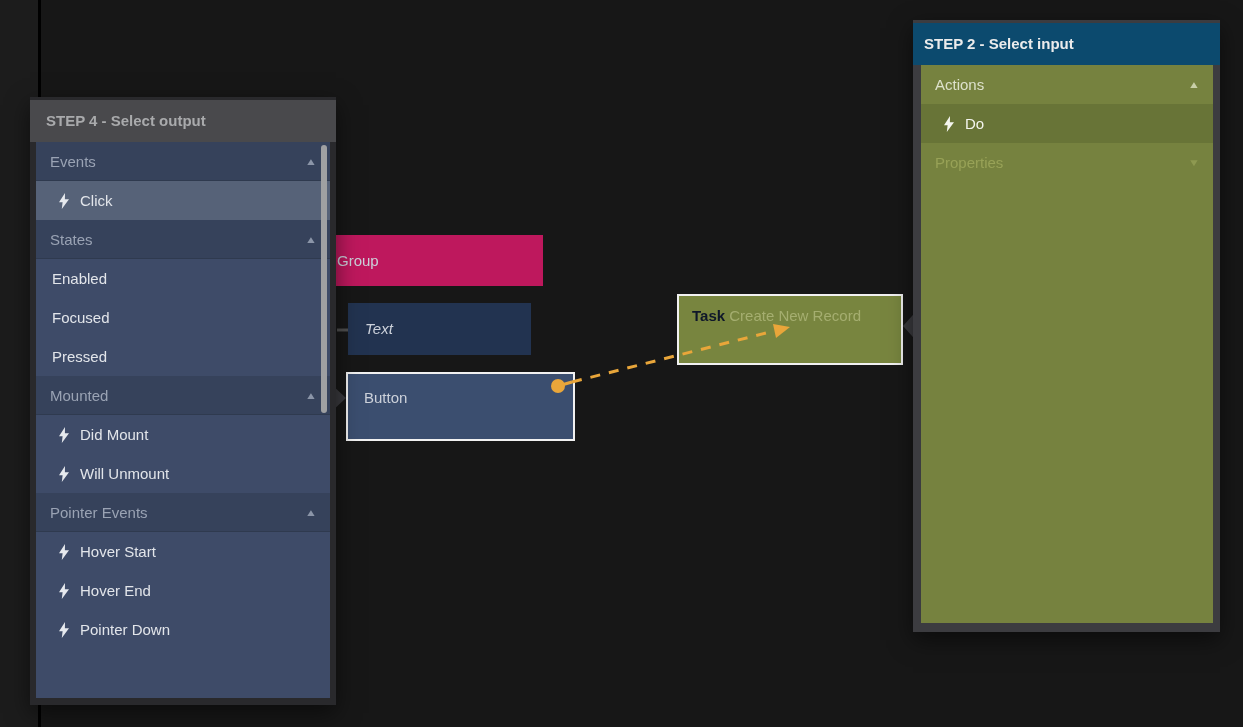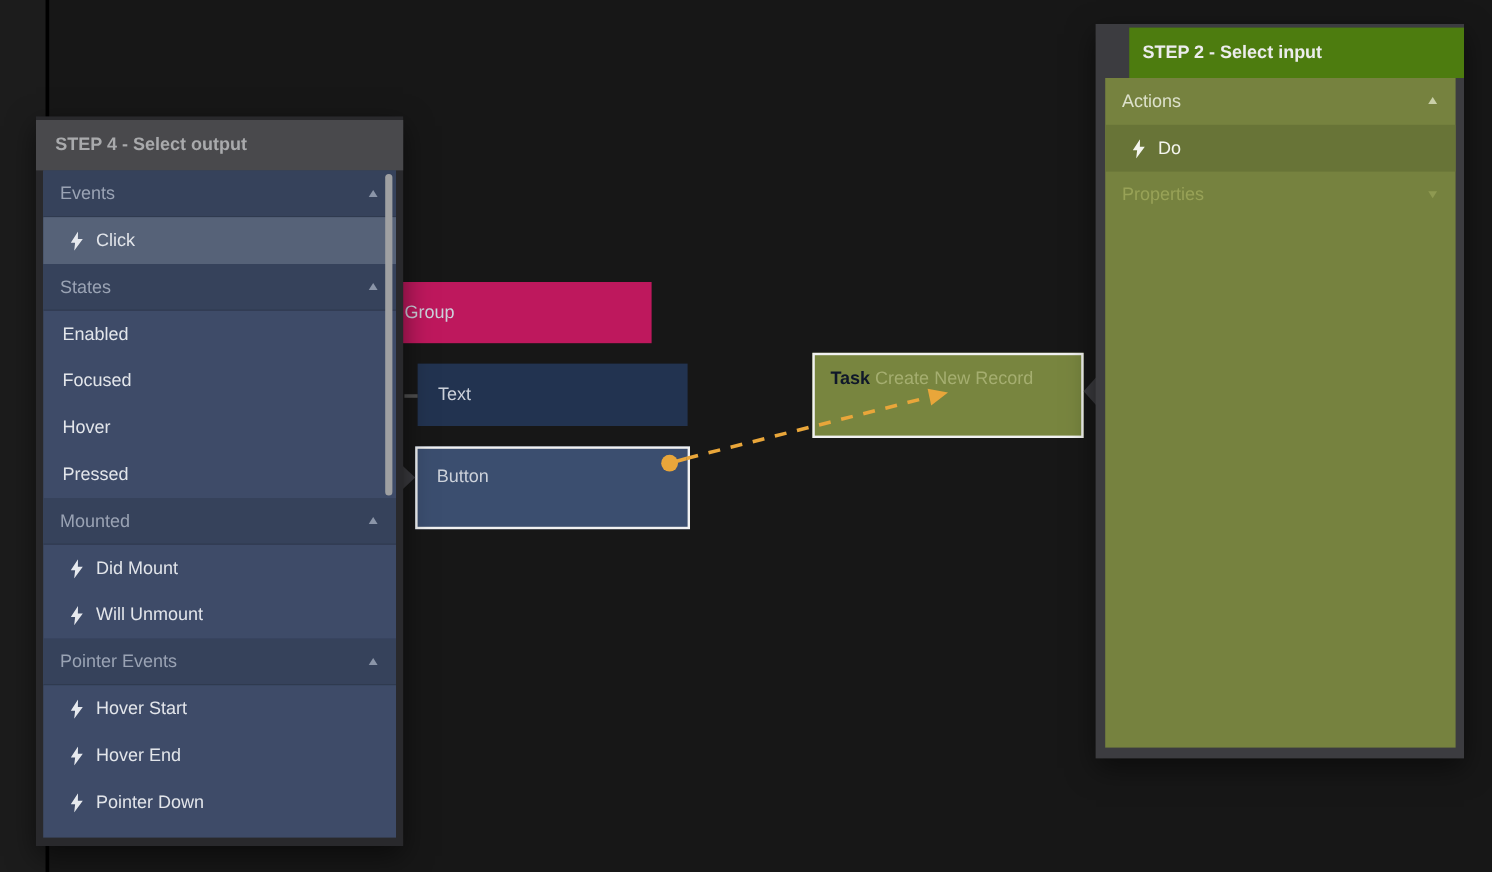--- a/index.html
+++ b/index.html
@@ -10,36 +10,36 @@
     -webkit-font-smoothing:antialiased;
   }
   
   .canvas-left-strip{position:absolute;left:0;top:0;width:38px;height:727px;background:#1c1c1c;z-index:0;}
   .grid-line{position:absolute;left:38px;top:0;width:3px;height:727px;background:#000;z-index:1;}
 
   
   .node{position:absolute;z-index:5;box-sizing:border-box;font-size:15px;color:#ccd1da;}
   .node-label{display:block;}
   #group-node{left:200px;top:235px;width:343px;height:51px;background:#be185d;line-height:51px;padding-left:137px;}
-  #text-node{left:348px;top:303px;width:225px;height:52px;background:#223350;line-height:52px;padding-left:17px;}
+  #text-node{left:348px;top:303px;width:183px;height:52px;background:#223350;line-height:52px;padding-left:17px;font-style:italic;}
   #button-node{left:346px;top:372px;width:229px;height:69px;background:#3b4e6f;border:2px solid #f1f1f1;line-height:48px;padding-left:16px;}
   #task-node{left:677px;top:294px;width:226px;height:71px;background:#78853f;border:2px solid #f1f1f1;padding:9px 0 0 13px;}
   .task-title{font-weight:bold;color:#0f172a;line-height:21px;font-size:15px;}
   .task-subtitle{color:#a5ae70;line-height:21px;font-size:15px;text-align:center;}
 
   
   #overlay{position:absolute;left:0;top:0;z-index:8;pointer-events:none;}
 
   
   .panel{position:absolute;z-index:10;box-sizing:border-box;box-shadow:0 8px 22px rgba(0,0,0,0.5);}
   #step1-panel{left:30px;top:97px;width:306px;height:608px;background:#29292c;padding-top:3px;}
   #step2-panel{left:913px;top:20px;width:307px;height:612px;background:#3c3c40;padding-top:3px;}
   .panel-header{height:42px;line-height:42px;font-size:15px;font-weight:bold;padding-left:16px;}
   #step1-panel .panel-header{background:#49494c;color:#a9aaac;}
-  #step2-panel .panel-header{background:#4d7c0f;color:#ececec;padding-left:11px;margin-left:28px;}
+  #step2-panel .panel-header{background:#0c4a6e;color:#ececec;padding-left:11px;}
   .panel-list{position:relative;overflow:hidden;}
   #step1-list{margin:0 6px 7px 6px;height:556px;background:#3e4b68;}
   #step2-list{margin:0 7px 25px 8px;height:558px;background:#76823f;}
 
   .section-header,.list-item{height:39px;display:flex;align-items:center;font-size:15px;box-sizing:border-box;}
   .section-header{justify-content:space-between;padding:0 14px 0 14px;}
   .collapse-icon{font-size:10px;transform:scaleX(1.25);}
 
   
   .blue .section-header{background:#36425b;color:#9aa3b4;border-bottom:1px solid rgba(0,0,0,0.12);}
@@ -112,23 +112,20 @@
         <span>States</span>
         <span class="collapse-icon">▲</span>
       </div>
       <div class="list-item">
         <span>Enabled</span>
       </div>
       <div class="list-item">
         <span>Focused</span>
       </div>
       <div class="list-item">
-        <span>Hover</span>
-      </div>
-      <div class="list-item">
         <span>Pressed</span>
       </div>
       <div class="section-header">
         <span>Mounted</span>
         <span class="collapse-icon">▲</span>
       </div>
       <div class="list-item">
         <span class="bolt">
           <svg width="12" height="16" viewBox="0 0 12 16">
             <path d="M7 0 L1 9.2 H4.6 L3.8 16 L11 6.2 H6.9 Z" fill="currentColor"></path>

